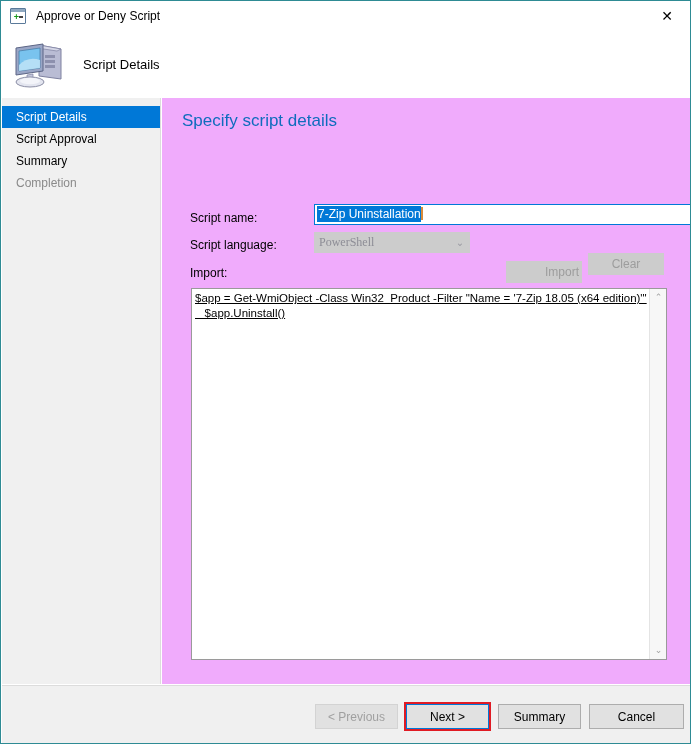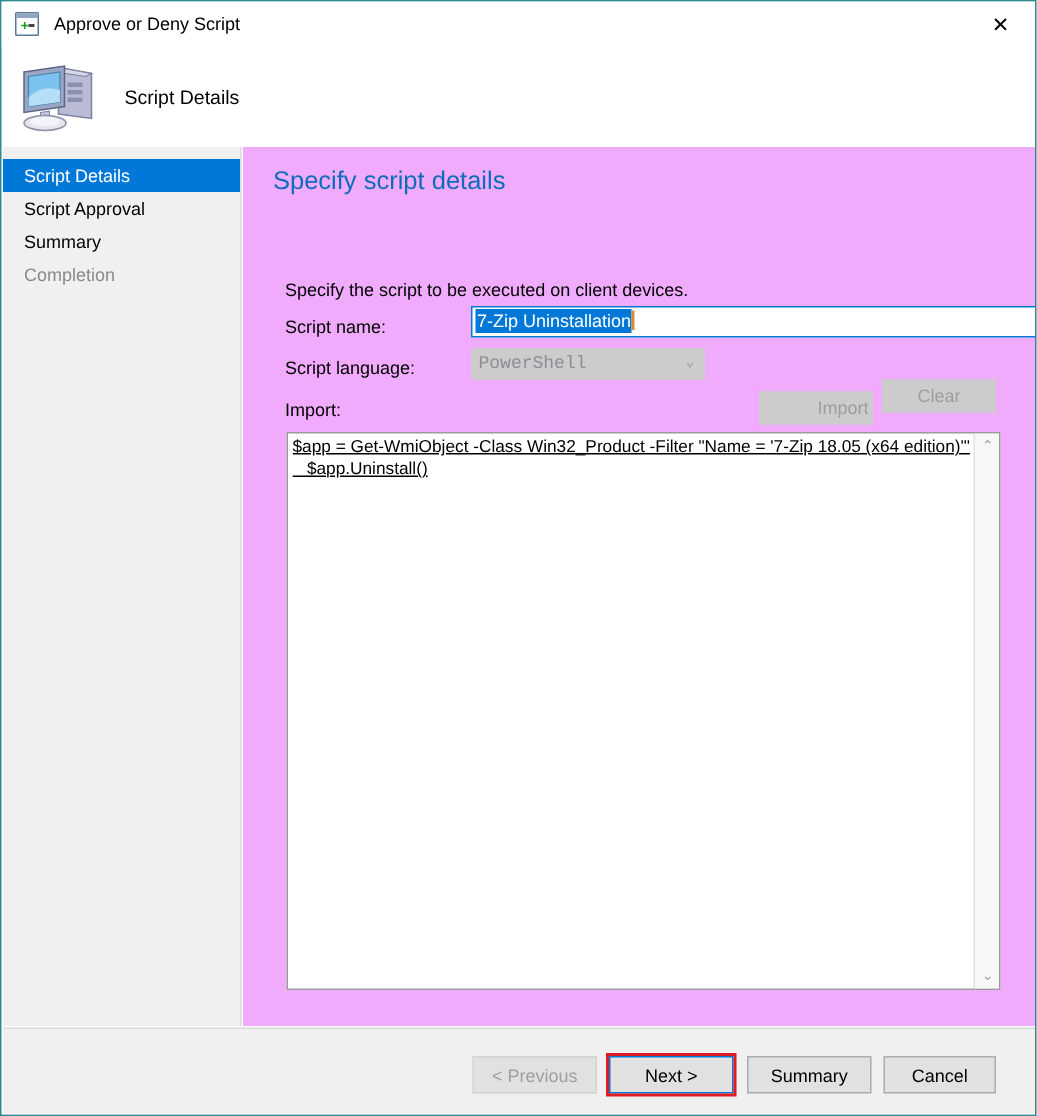--- a/index.html
+++ b/index.html
@@ -185,21 +185,21 @@
     background: #d98b3a;
     vertical-align: -2px;
   }
 
   #script-language-select {
     position: absolute;
     left: 152px; top: 134px;
     width: 156px; height: 21px;
     background: #cccccc;
     border: 1px solid #cccccc;
-    font-family: Liberation Mono, monospace;
+    font-family: Liberation Serif, serif;
     font-size: 12px;
     color: #8d8d96;
     padding-left: 4px;
     line-height: 19px;
     display: flex;
     align-items: flex-end;
     cursor: default;
   }
   #script-language-select .sel-text { flex: 1 1 auto; }
   #script-language-select .chev {
@@ -287,21 +287,21 @@
     background: #e1e1e1;
     border-color: #d3d3d3;
     cursor: default;
   }
   #previous-button { left: 313px; width: 83px; }
   #next-button {
     left: 404px; width: 83px;
     border: 1px solid #0078d7;
   }
   #summary-button { left: 496px; width: 83px; }
-  #cancel-button  { left: 587px; width: 75px; }
+  #cancel-button  { left: 587px; width: 95px; }
 
   
   #next-annotation {
     position: absolute;
     left: 402px; top: 16px;
     width: 87px; height: 29px;
     border: 2px solid #e01b24;
     pointer-events: none;
   }
 </style>
@@ -346,21 +346,20 @@
     <div class="nav-item selected">Script Details</div>
     <div class="nav-item">Script Approval</div>
     <div class="nav-item">Summary</div>
     <div class="nav-item disabled">Completion</div>
   </div>
 
   <div id="content">
 
     <div id="page-heading">Specify script details</div>
 
-    <div id="intro-text">Specify the script to be executed on client devices.</div>
 
     <div class="field-label" id="label-script-name">Script name:</div>
     <div id="script-name-input"><span id="script-name-value">7-Zip Uninstallation</span><span id="script-name-caret"></span></div>
 
     <div class="field-label" id="label-script-language">Script language:</div>
     <div id="script-language-select">
       <span class="sel-text">PowerShell</span>
       <span class="chev">⌄</span>
     </div>
 

